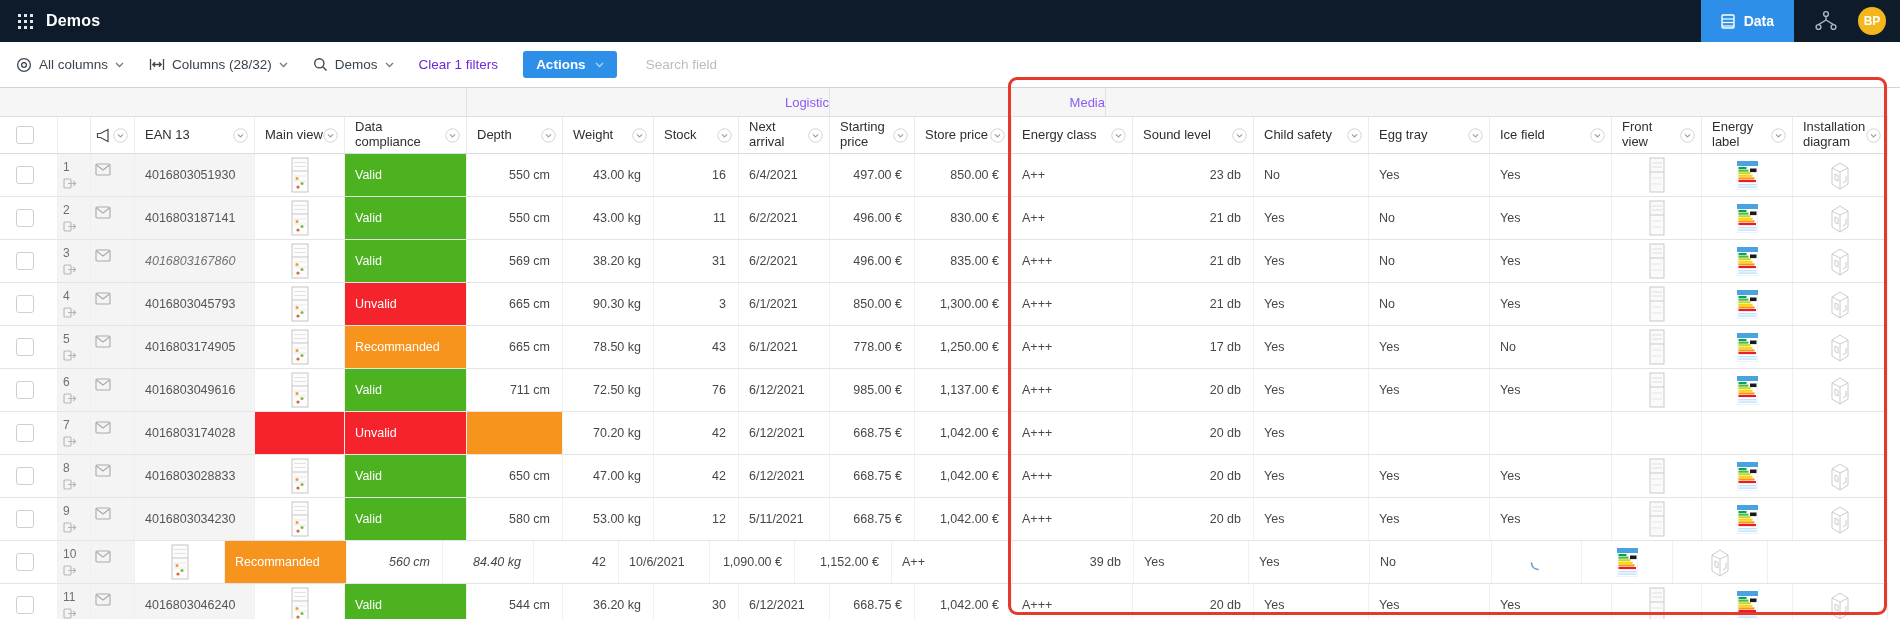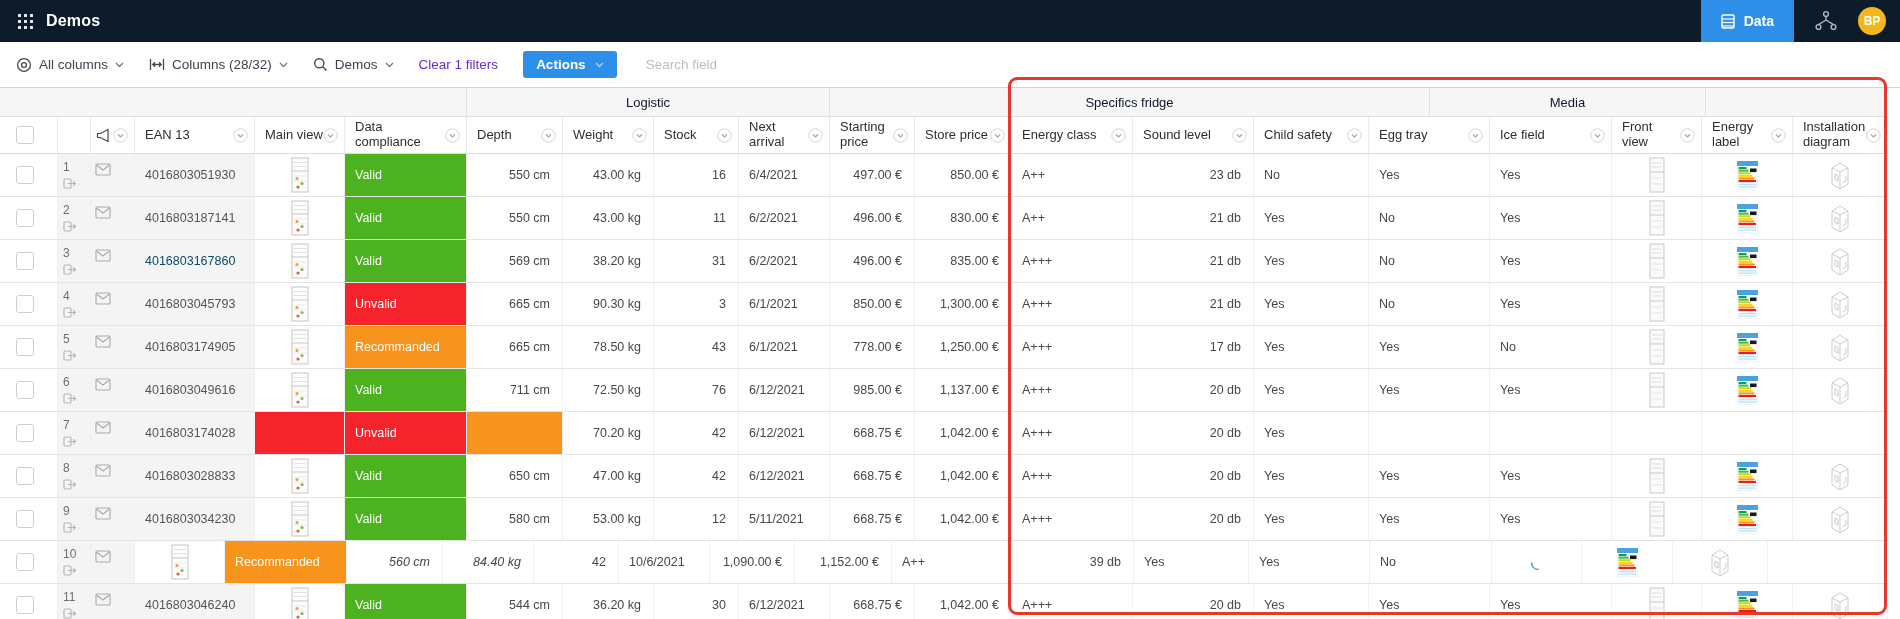--- a/index.html
+++ b/index.html
@@ -19,21 +19,21 @@
   .toolbar{height:45px;display:flex;align-items:center;padding-left:16px;font-size:13.5px;color:#3a444e;background:#fff;border-bottom:1px solid #d4d4d4;}
   .tb-group{display:flex;align-items:center;gap:7px;margin-right:25px;cursor:pointer;}
   .clear-filters{color:#6d28d9;margin-right:25px;cursor:pointer;text-decoration:none;}
   .actions-btn{display:flex;align-items:center;gap:9px;background:#2e8fe9;color:#fff;border:none;border-radius:3px;height:27px;padding:0 13px;font-weight:700;font-size:13.5px;margin-right:27px;cursor:pointer;font-family:"Liberation Sans",sans-serif;}
   .search-field{border:none;outline:none;font-size:13.5px;color:#555;width:170px;font-family:"Liberation Sans",sans-serif;}
   .search-field::placeholder{color:#bcbcbc;}
 
   
   .grid{position:relative;width:1888px;}
   .grow{display:flex;height:28px;background:#f6f6f6;border-bottom:1px solid #e0e0e0;}
-  .gcell{box-sizing:border-box;display:flex;align-items:center;justify-content:center;font-size:13px;color:#0f172a;border-right:1px solid #e2e2e2;}
+  .gcell{box-sizing:border-box;display:flex;align-items:center;justify-content:flex-end;font-size:13px;color:#8b5cf6;border-right:1px solid #e2e2e2;}
   .hrow{display:flex;height:36px;background:#fff;border-bottom:1px solid #dcdcdc;}
   .hcell{box-sizing:border-box;display:flex;align-items:center;border-right:1px solid #ececec;padding:0 6px 0 10px;font-size:13px;color:#2e2e2e;cursor:pointer;}
   .hcell .lbl{flex:1;line-height:1.15;}
   .row{display:flex;height:42px;border-bottom:1px solid #e4e4e4;background:#fff;}
   .cell{box-sizing:border-box;border-right:1px solid #f0f0f0;display:flex;align-items:center;padding:0 10px;font-size:12.5px;color:#474747;overflow:hidden;}
   .cell.right{justify-content:flex-end;padding-right:12px;}
   .cell.center{justify-content:center;}
   .cell.gray{background:#f4f4f4;}
   .cell.nopad{padding:0;}
   .status{width:100%;height:100%;display:flex;align-items:center;padding:0 10px;box-sizing:border-box;color:#fff;font-size:12.5px;}
@@ -143,23 +143,20 @@
 
     <input class="search-field" type="text" placeholder="Search field" style="">
   </div>
 
   <div class="grid">
     <div class="grow" id="group-row">
         <div class="gcell" style="width: 467px;"></div>
         <div class="gcell" style="width: 363px;">
           <span>Logistic</span>
         </div>
-        <div class="gcell" style="width: 600px;">
-          <span>Specifics fridge</span>
-        </div>
         <div class="gcell" style="width: 276px;">
           <span>Media</span>
         </div>
       </div>
     <div class="hrow" id="header-row">
         <div class="hcell" style="width: 58px; padding: 0px;">
           <div class="cb"></div>
         </div>
         <div class="hcell" style="width: 33px;"></div>
         <div class="hcell" style="width: 44px; padding-left: 4px;">
@@ -533,21 +530,21 @@
             </span>
           </div>
           <div class="cell msgcell gray" style="width: 44px;">
             <span style="display: flex;">
               <svg width="16" height="13" viewBox="0 0 16 13">
                 <rect x="1" y="1" width="14" height="11" rx="1" fill="none" stroke="#a9a9a9" stroke-width="1.1"></rect>
                 <path d="M1.5 2 L8 7 L14.5 2" fill="none" stroke="#a9a9a9" stroke-width="1.1"></path>
               </svg>
             </span>
           </div>
-          <div class="cell gray" style="width: 120px; color: #0c4a6e;">4016803167860</div>
+          <div class="cell gray" style="width: 120px; color: #737373; font-style: italic;">4016803167860</div>
           <div class="cell center nopad" style="width: 90px;">
             <span style="display: flex;">
               <svg width="24" height="36" viewBox="0 0 24 36">
                 <rect x="4" y="1" width="16" height="34" fill="#fcfcfc" stroke="#c6c6c6"></rect>
                 <line x1="4" y1="14" x2="20" y2="14" stroke="#c6c6c6"></line>
                 <line x1="6" y1="5.5" x2="18" y2="5.5" stroke="#e2e2e2"></line>
                 <line x1="6" y1="9.5" x2="18" y2="9.5" stroke="#e2e2e2"></line>
                 <line x1="6" y1="19" x2="18" y2="19" stroke="#e8e8e8"></line>
                 <line x1="6" y1="24" x2="18" y2="24" stroke="#e8e8e8"></line>
                 <circle cx="9" cy="21.5" r="1.6" fill="#e4a33c"></circle>

